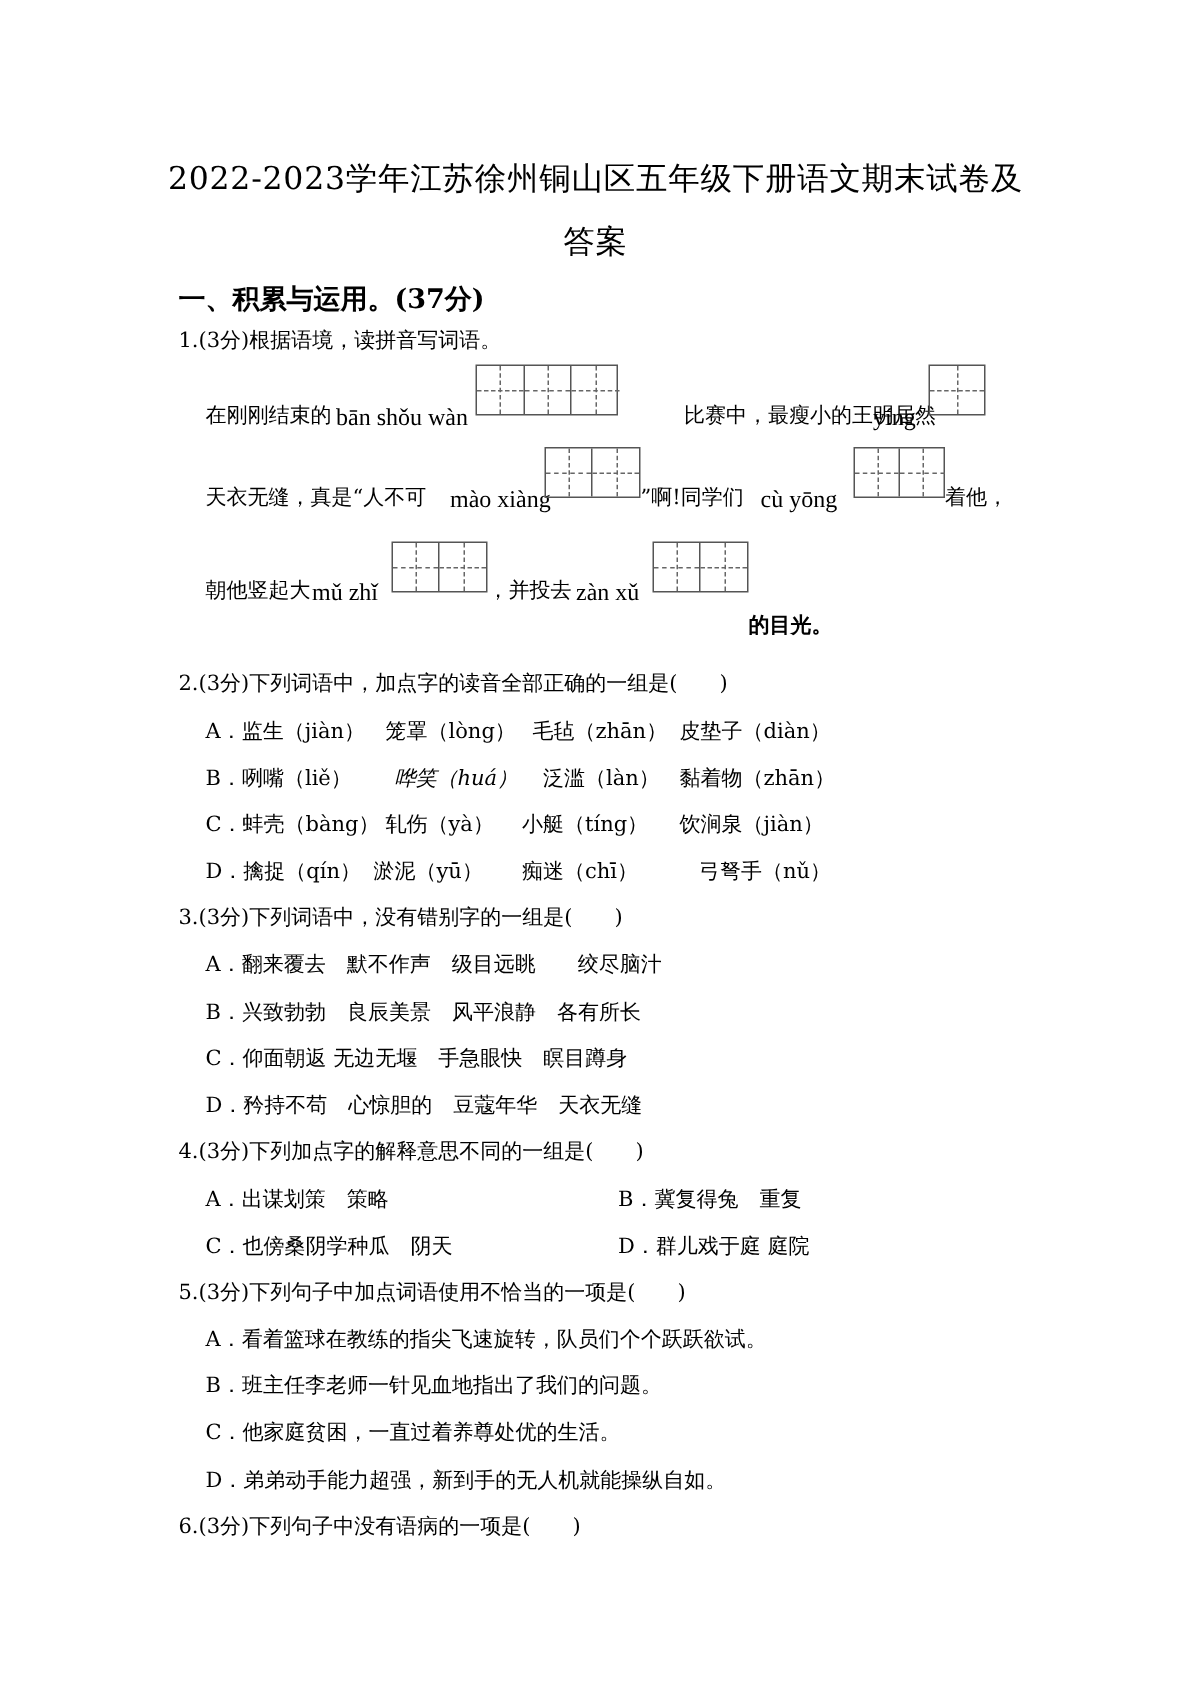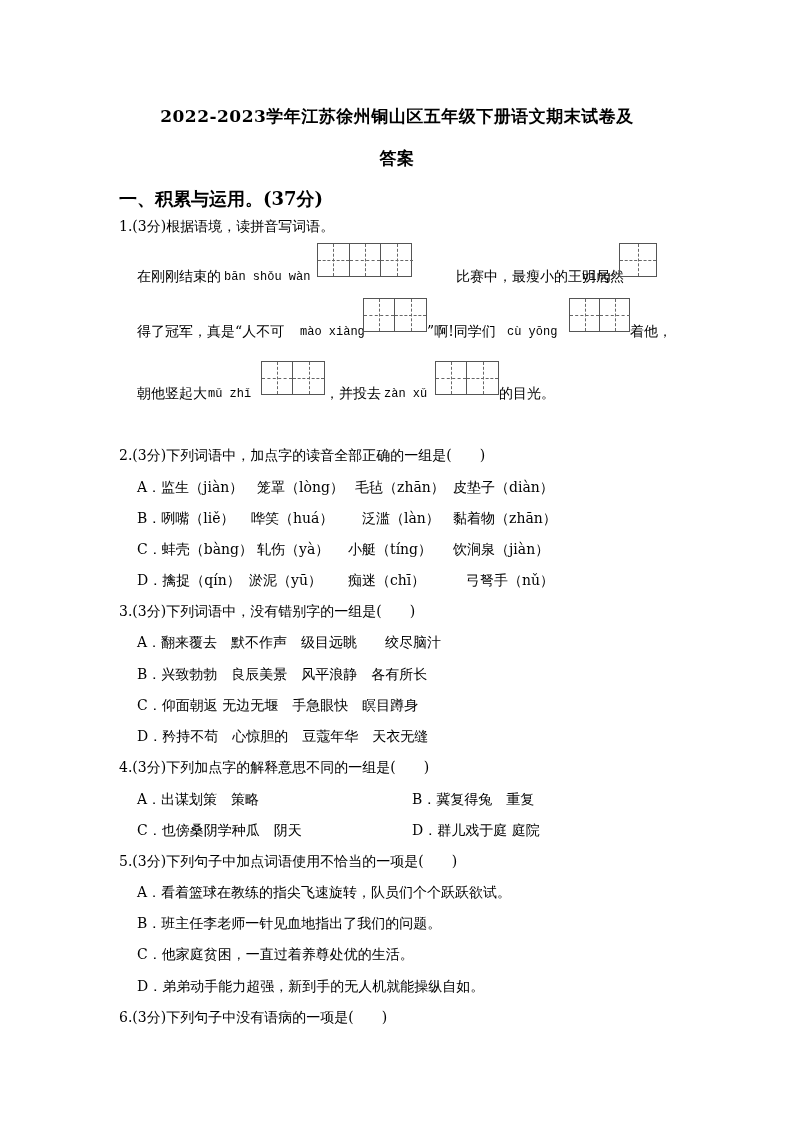--- a/index.html
+++ b/index.html
@@ -4,26 +4,26 @@
   <style>
     html, body { margin: 0; padding: 0; background: #ffffff; }
     body {
       width: 794px; height: 1123px; position: relative; overflow: hidden;
       font-family: "DejaVu Serif", "Liberation Serif", serif;
       color: #000;
     }
     .abs { position: absolute; white-space: nowrap; }
     .title {
       left: 0; width: 794px; text-align: center;
-      font-size: 17px; letter-spacing: 0.5px; font-weight: bold;
+      font-size: 21px; letter-spacing: 0.5px;
     }
     .section { left: 119px; top: 187px; font-size: 18px; font-weight: bold; }
     .q { font-size: 14px; }
     .opt { font-size: 14px; }
-    .py { font-family: Liberation Mono, monospace; font-size: 12px; }
+    .py { font-family: Liberation Serif, serif; font-size: 16px; }
     .grid {
       display: inline-block; position: absolute; border: 1px solid #555;
       height: 34px; box-sizing: border-box;
     }
     .cell {
       position: absolute; top: 0; height: 100%; box-sizing: border-box;
       border-right: 1px solid #555;
     }
     .cell:last-child { border-right: none; }
     .cell::before {
@@ -50,21 +50,21 @@
   <div class="cell" style="left:0; width:31.6px;"></div>
   <div class="cell" style="left:31.6px; width:31.6px;"></div>
   <div class="cell" style="left:63.2px; width:31.6px;"></div>
 </div>
 <div class="abs q" style="left:412px; top:268px;margin-left:44px;">比赛中，最瘦小的王明居然</div>
 <div class="abs py" style="left:582px; top:270px;">yíng</div>
 <div class="grid" style="left:619px; top:243px; width:38px;">
   <div class="cell" style="left:0; width:36px;"></div>
 </div>
 
-<div class="abs q" style="left:137px; top:323px;">得了冠军，真是“人不可</div>
+<div class="abs q" style="left:137px; top:323px;">天衣无缝，真是“人不可</div>
 <div class="abs py" style="left:300px; top:325px;">mào xiàng</div>
 <div class="grid" style="left:363px; top:298px; width:64px;">
   <div class="cell" style="left:0; width:31px;"></div>
   <div class="cell" style="left:31px; width:31px;"></div>
 </div>
 <div class="abs q" style="left:427px; top:323px;">”啊!同学们</div>
 <div class="abs py" style="left:507px; top:325px;">cù yōng</div>
 <div class="grid" style="left:569px; top:298px; width:61px;">
   <div class="cell" style="left:0; width:30px;"></div>
   <div class="cell" style="left:30px; width:30px;"></div>
@@ -76,31 +76,31 @@
 <div class="grid" style="left:261px; top:361px; width:64px;">
   <div class="cell" style="left:0; width:31px;"></div>
   <div class="cell" style="left:31px; width:31px;"></div>
 </div>
 <div class="abs q" style="left:325px; top:385px;">，并投去</div>
 <div class="abs py" style="left:384px; top:387px;">zàn xǔ</div>
 <div class="grid" style="left:435px; top:361px; width:64px;">
   <div class="cell" style="left:0; width:31px;"></div>
   <div class="cell" style="left:31px; width:31px;"></div>
 </div>
-<div class="abs q" style="left:499px; top:385px;">的目光。</div>
+<div class="abs q" style="left:499px; top:408px;font-weight:bold;">的目光。</div>
 
 <div class="abs q" style="left:119px; top:447px;">2.(3分)下列词语中，加点字的读音全部正确的一组是(　　)</div>
 
 <div class="abs opt" style="left:137px; top:479px;">A．监生（jiàn）</div>
 <div class="abs opt" style="left:257px; top:479px;">笼罩（lòng）</div>
 <div class="abs opt" style="left:355px; top:479px;">毛毡（zhān）</div>
 <div class="abs opt" style="left:453px; top:479px;">皮垫子（diàn）</div>
 
 <div class="abs opt" style="left:137px; top:510px;">B．咧嘴（liě）</div>
-<div class="abs opt" style="left:251px; top:510px;">哗笑（huá）</div>
+<div class="abs opt" style="left:263px; top:510px;font-style:italic;">哗笑（huá）</div>
 <div class="abs opt" style="left:362px; top:510px;">泛滥（làn）</div>
 <div class="abs opt" style="left:453px; top:510px;">黏着物（zhān）</div>
 
 <div class="abs opt" style="left:137px; top:541px;">C．蚌壳（bàng）</div>
 <div class="abs opt" style="left:257px; top:541px;text-align:right;">轧伤（yà）</div>
 <div class="abs opt" style="left:348px; top:541px;">小艇（tíng）</div>
 <div class="abs opt" style="left:453px; top:541px;">饮涧泉（jiàn）</div>
 
 <div class="abs opt" style="left:137px; top:572px;">D．擒捉（qín）</div>
 <div class="abs opt" style="left:249px; top:572px;">淤泥（yū）</div>

